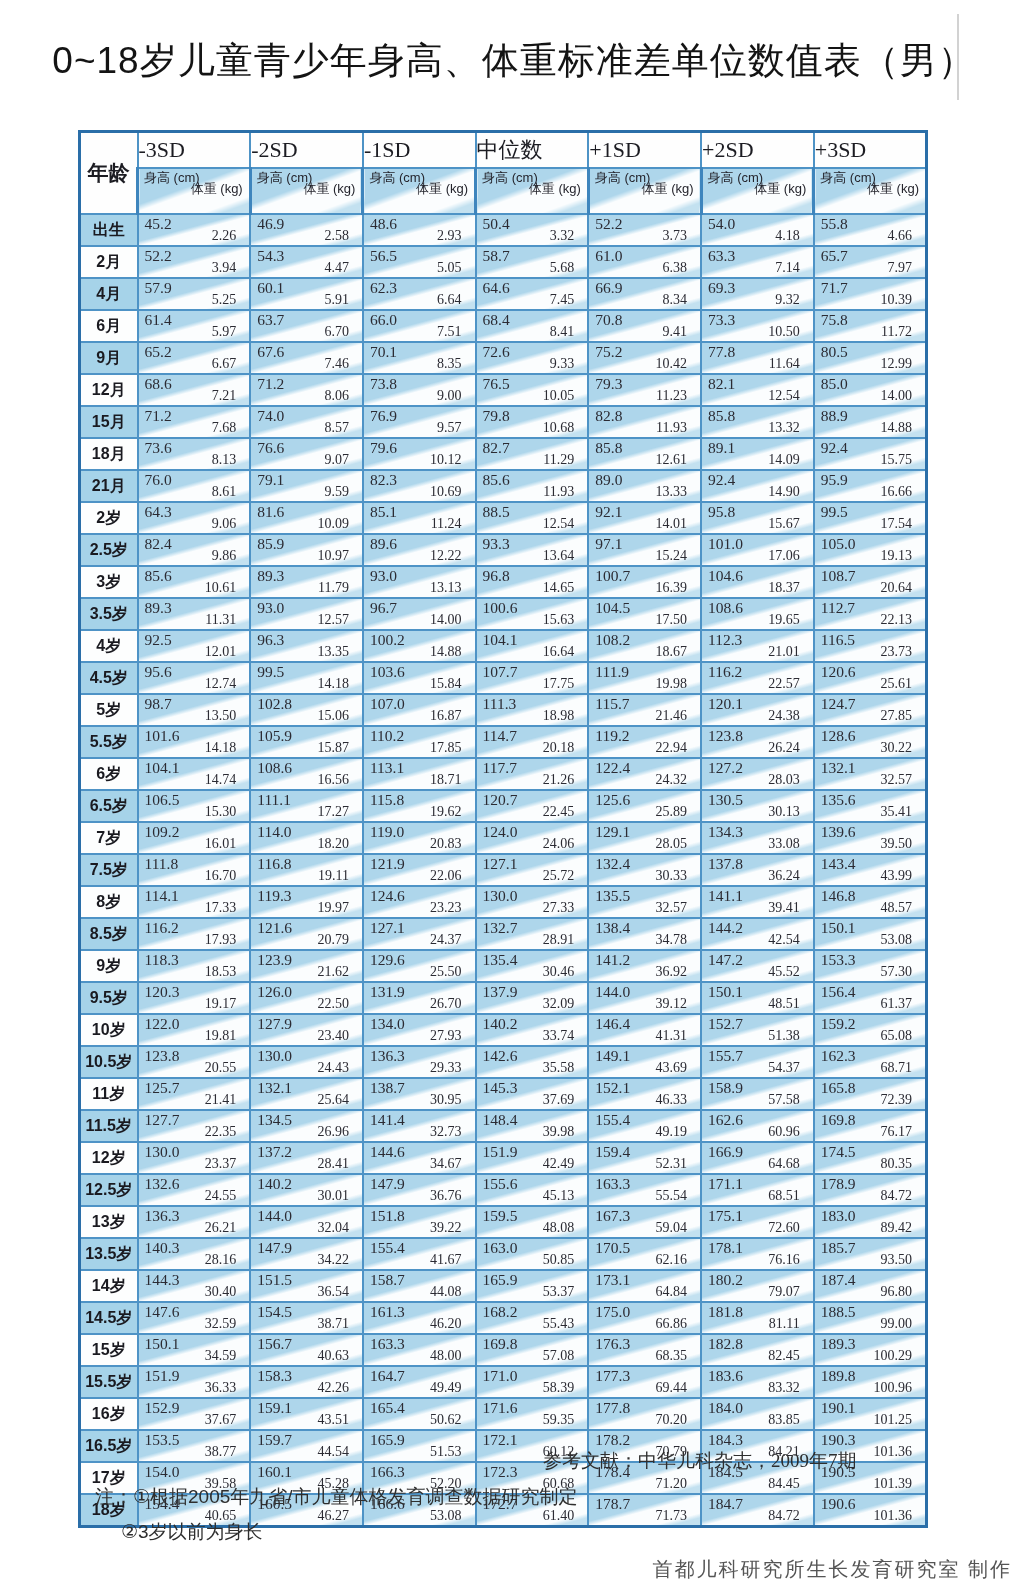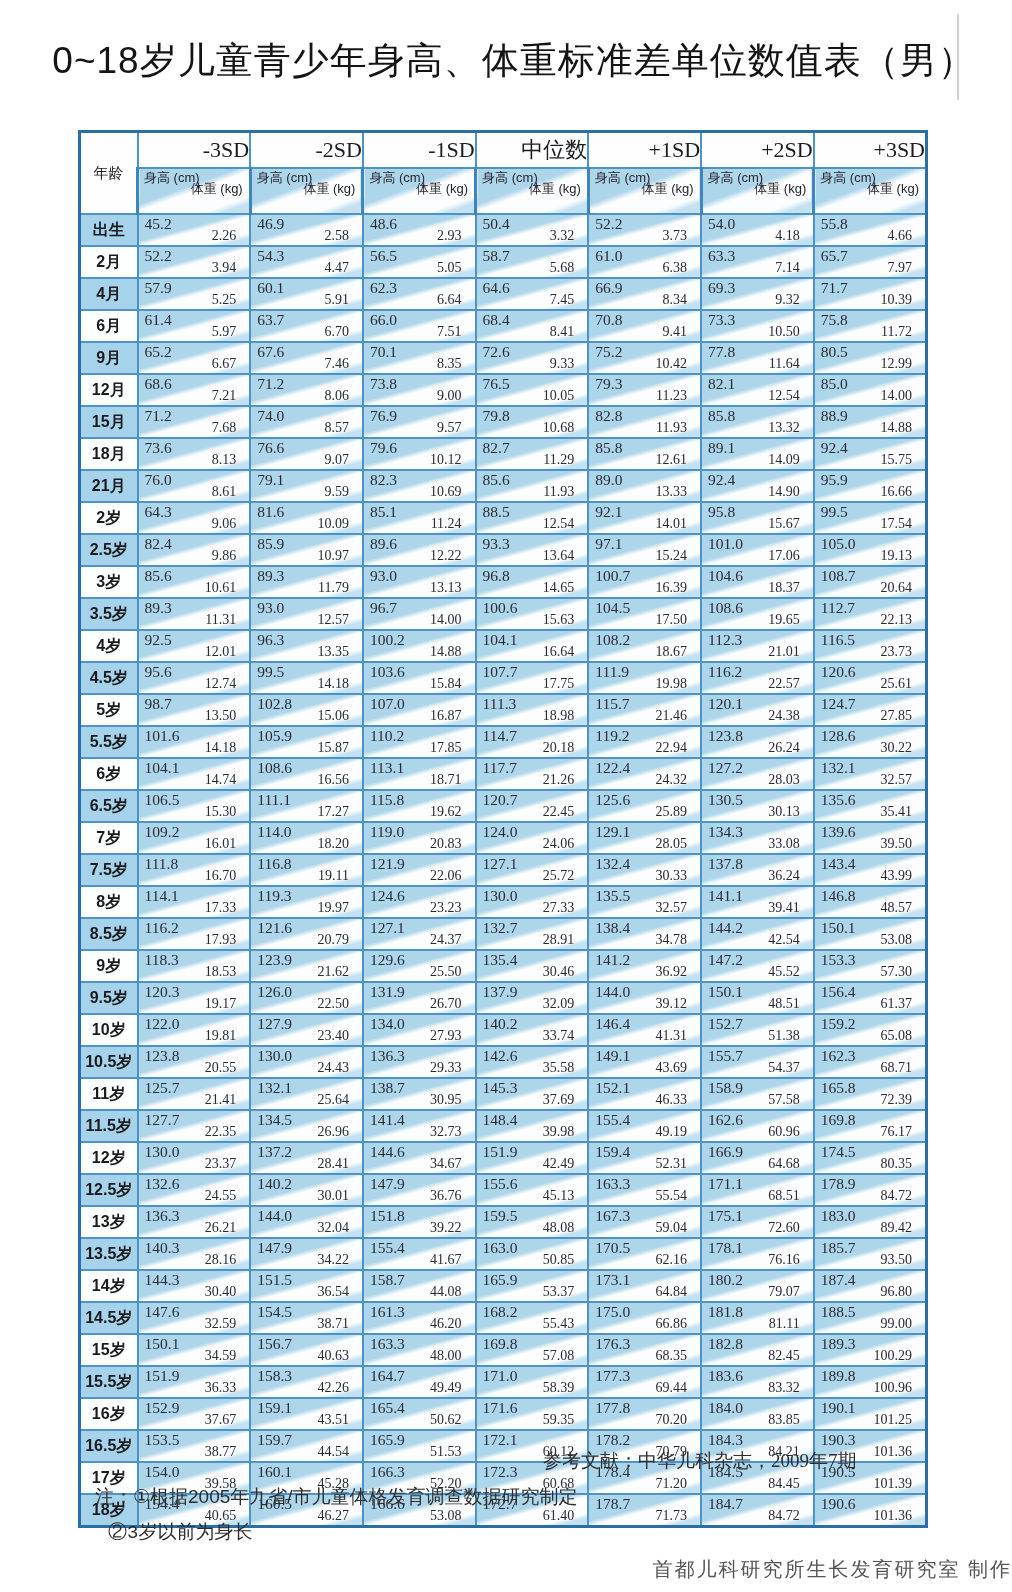--- a/index.html
+++ b/index.html
@@ -23,25 +23,25 @@
     border:3px solid #2a6ea8;
   }
   table.gt th,table.gt td{
     border:2px solid #4e93c6;overflow:hidden;position:relative;padding:0;
   }
   col.agec{width:58px;}
   
   tr.hr1 th{height:34px;background:#fefefe;}
   th.sd{
     font-family:"Liberation Serif","DejaVu Serif",serif;
-    font-size:22px;font-weight:normal;color:#1c1c22;text-align:right;
+    font-size:22px;font-weight:normal;color:#1c1c22;text-align:left;
     border-left:3px solid #3e85bd;
   }
   th.age-h{
-    background:#fefefe;font-size:15px;font-weight:normal;color:#1c1c22;
+    background:#fefefe;font-size:21px;font-weight:bold;color:#1c1c22;
     text-align:center;vertical-align:middle;
   }
   
   tr.hr2 th.mh{
     height:44px;border-left:3px solid #3e85bd;
     background:linear-gradient(160deg,#aed6eb 0%,#aed6eb 42%,#fbfdfe 50%,#fbfdfe 80%,#c3e1f0 88%,#c3e1f0 100%);
   }
   .sh-h{position:absolute;top:0;left:5px;font-size:13px;color:#24242c;font-weight:normal;}
   .sh-w{position:absolute;bottom:15px;right:6px;font-size:13px;color:#24242c;font-weight:normal;}
   
@@ -57,21 +57,21 @@
     font-family:"Liberation Serif","DejaVu Serif",serif;font-size:15.5px;color:#2b2b33;
   }
   .wv{
     position:absolute;bottom:1px;right:13px;
     font-family:"Liberation Serif","DejaVu Serif",serif;font-size:14px;color:#2b2b33;
   }
   
   .fn{position:absolute;font-size:19px;color:#2e2e2e;}
   .fn1{left:95px;top:1484px;}
   .fnref{left:543px;top:1448px;font-family:Liberation Serif, serif;}
-  .fn2{left:108px;top:1519px;font-family:Liberation Mono, monospace;}
+  .fn2{left:121px;top:1519px;}
   .credit{
     position:absolute;left:0;top:1556px;width:100%;text-align:right;
     font-size:20px;color:#555;letter-spacing:2px;filter:blur(.4px);
   }
 </style>
 </head>
 <body>
 
 <div class="page">
 

